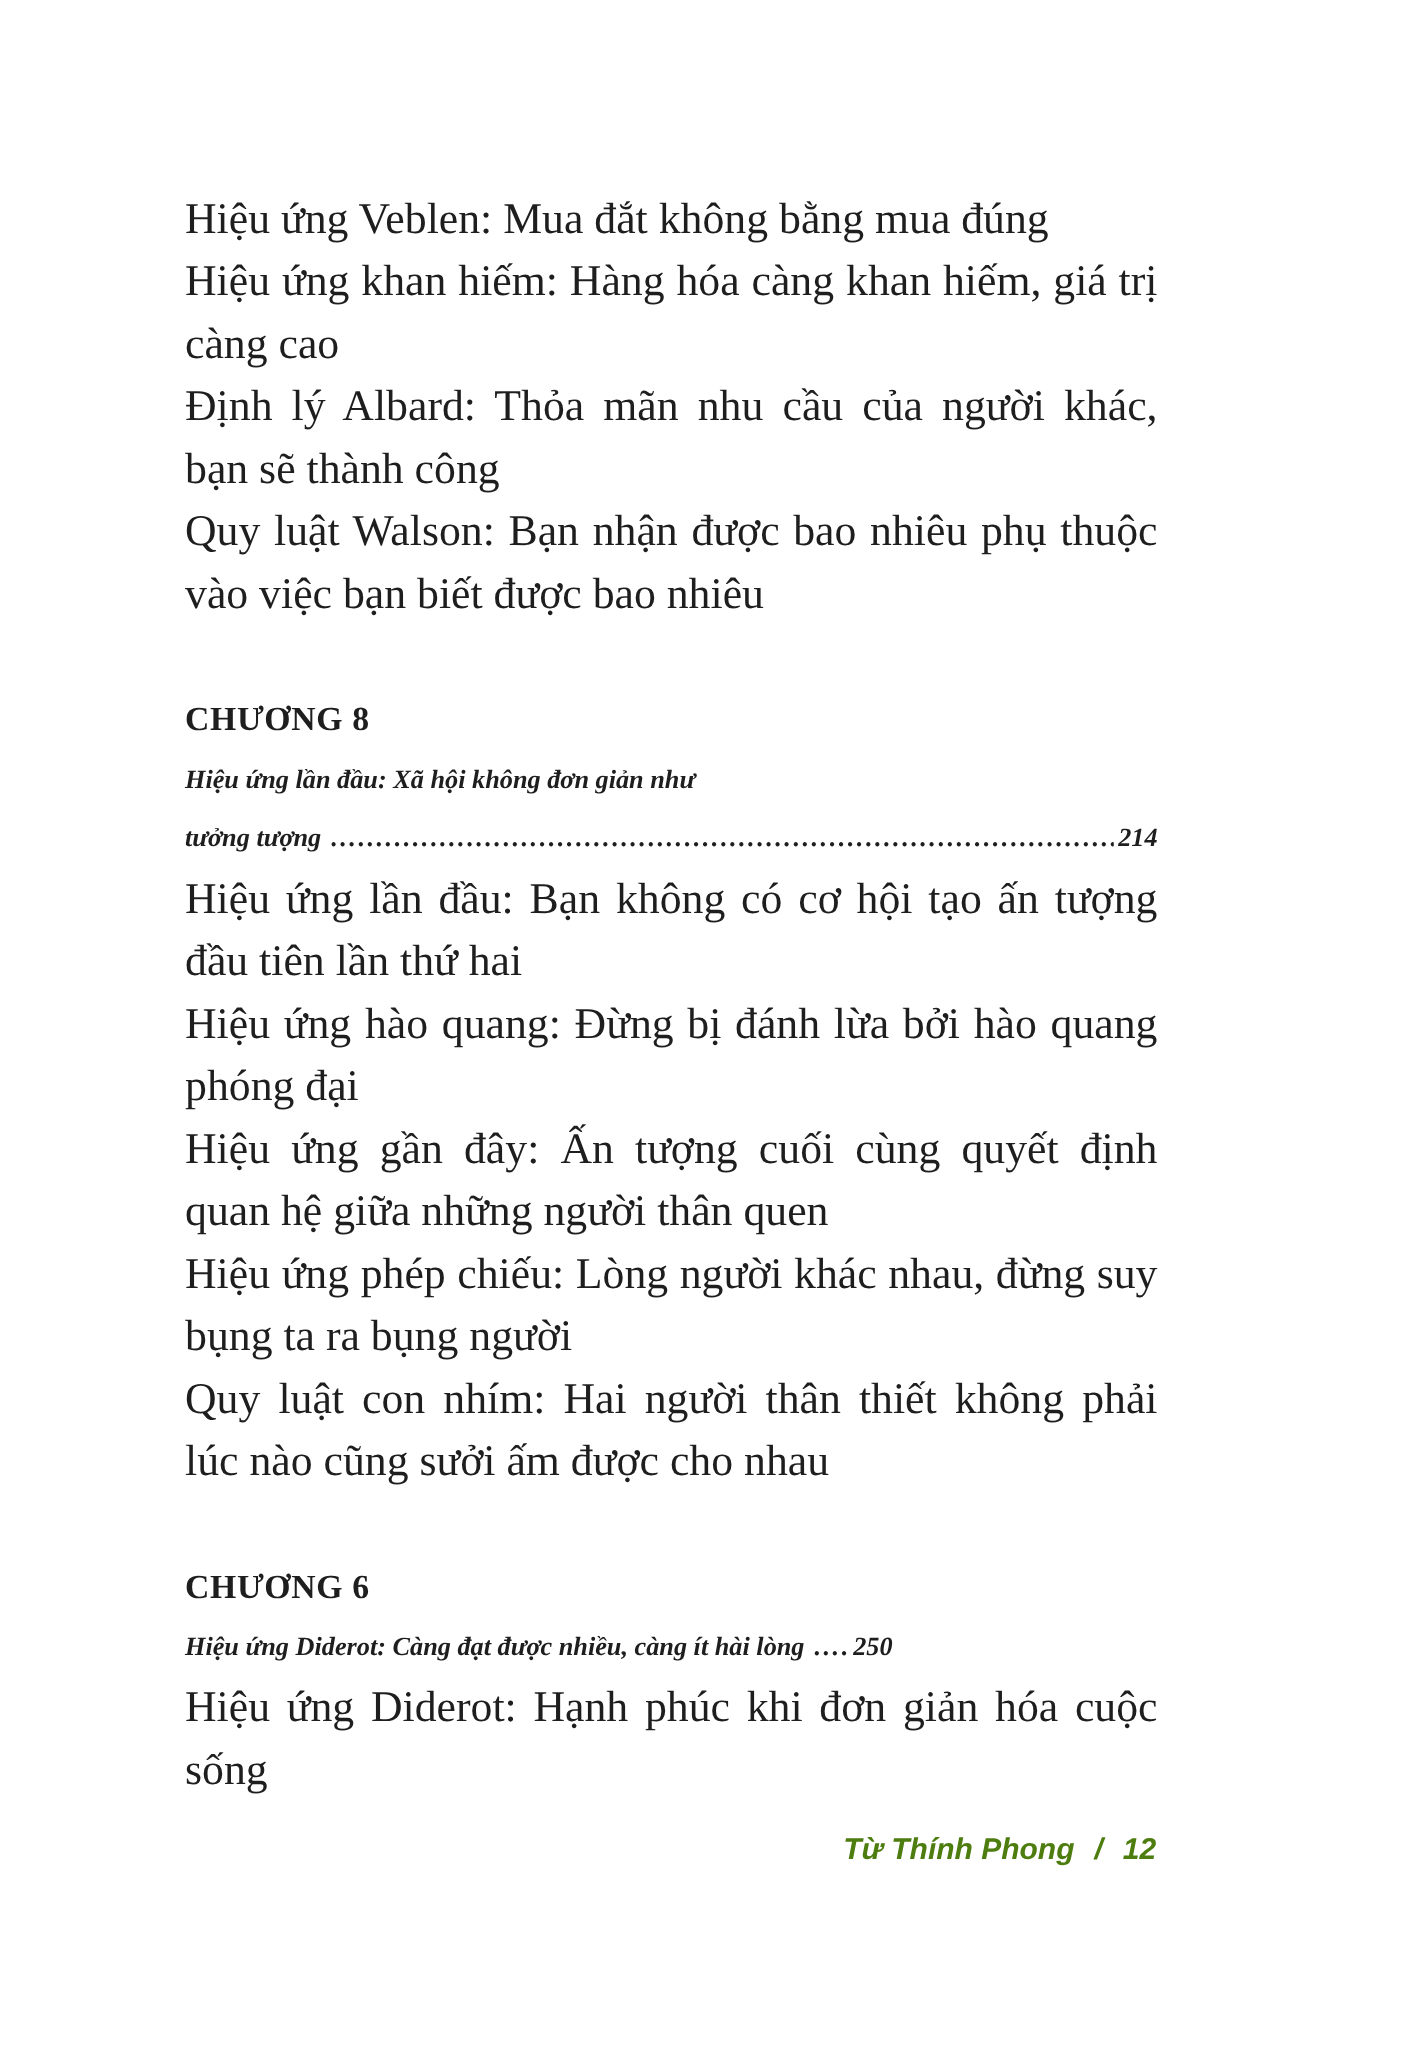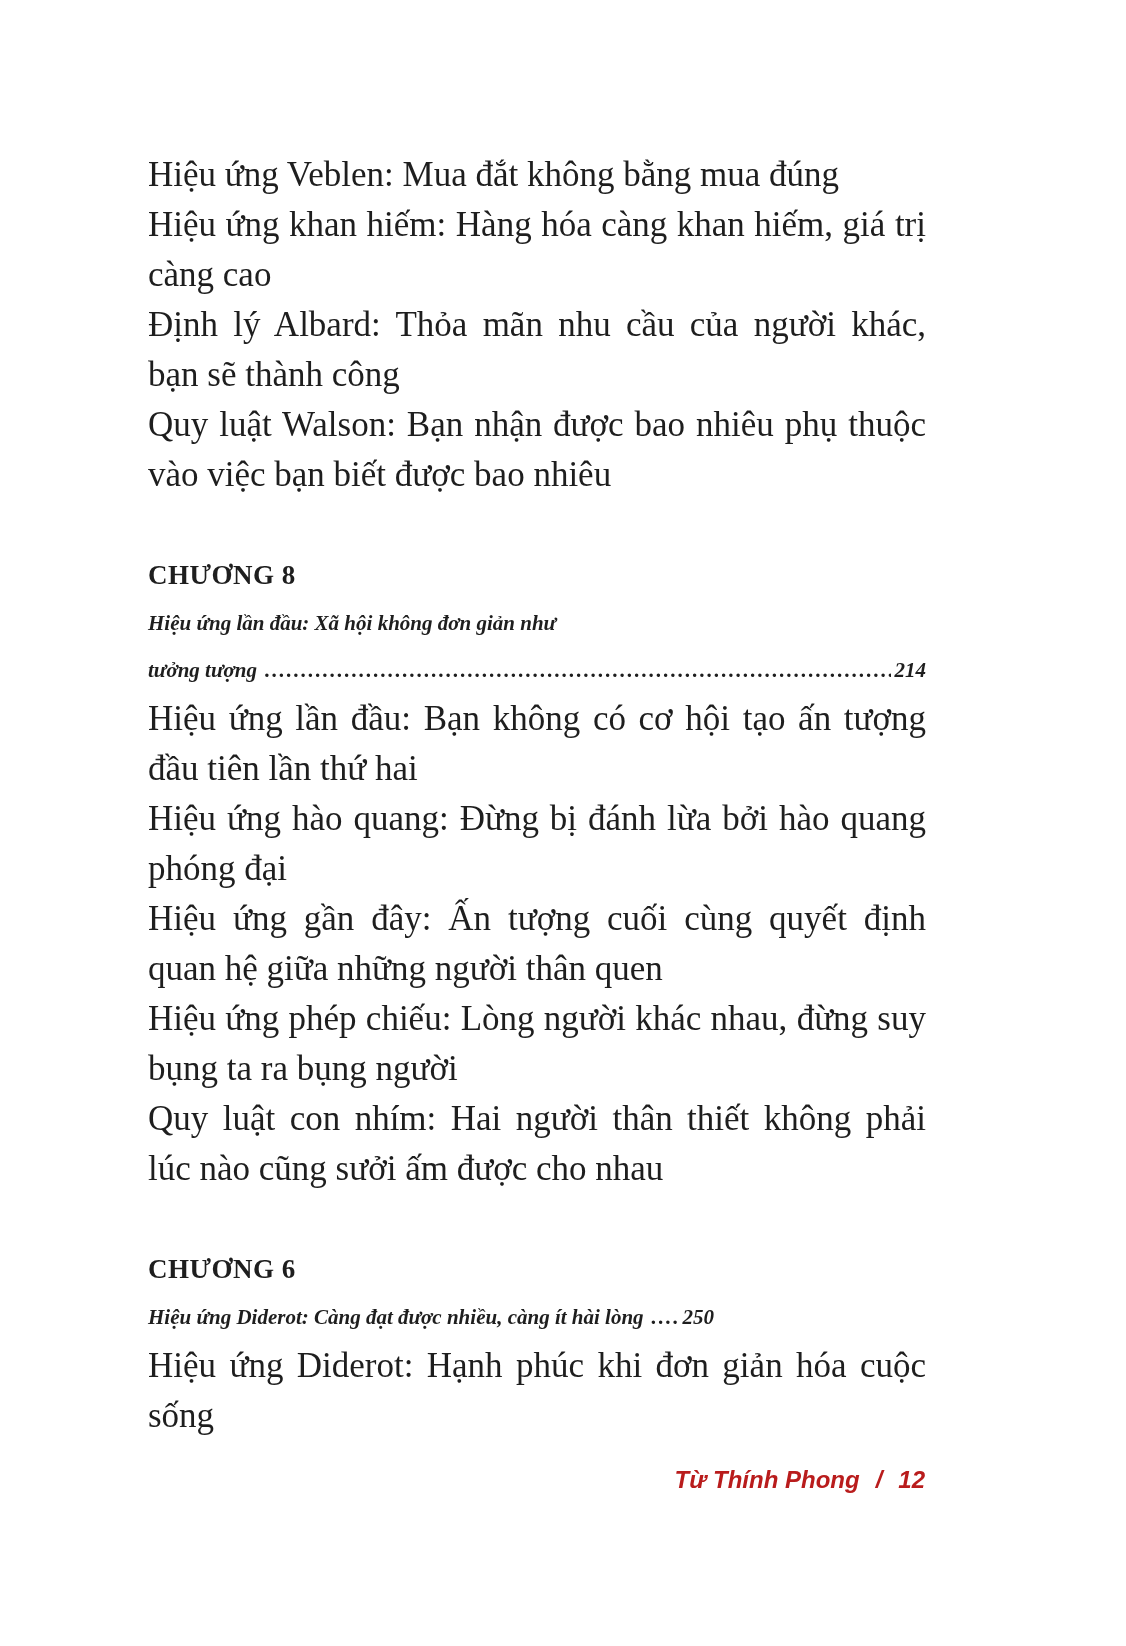--- a/index.html
+++ b/index.html
@@ -57,21 +57,21 @@
     font-weight: 700;
   }
   .page-footer {
     position: absolute;
     top: 1466px;
     right: 201px;
     font-family: "Liberation Sans", sans-serif;
     font-weight: 700;
     font-style: italic;
     font-size: 24px;
-    color: #b91c1c;
+    color: #4d7c0f;
     display: flex;
     align-items: baseline;
     gap: 16px;
   }
 </style>
 </head>
 <body>
 
 <div class="page-body">
 

